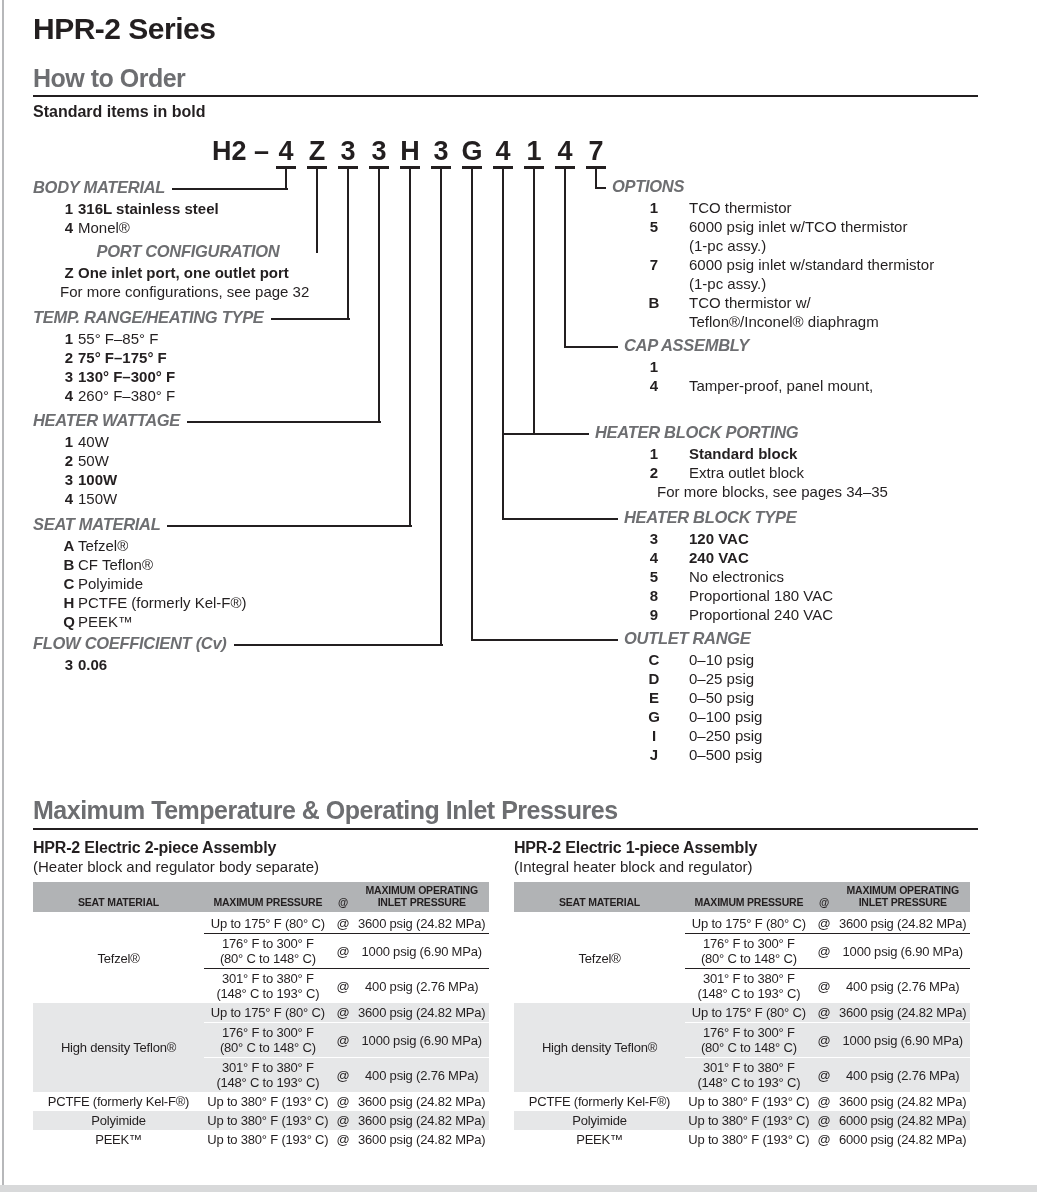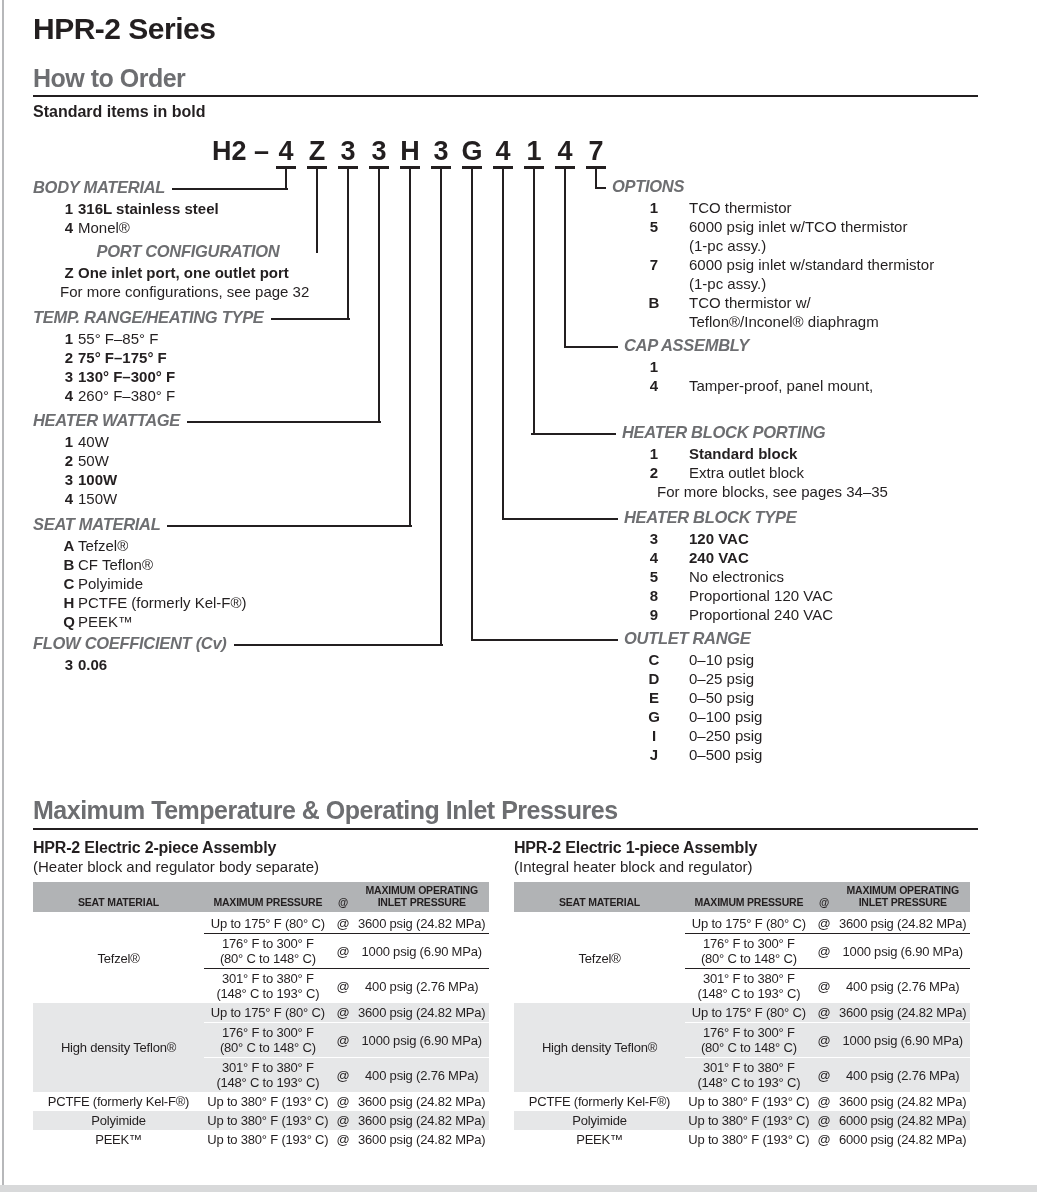--- a/index.html
+++ b/index.html
@@ -253,21 +253,21 @@
       <div class="items R" style="top: 357px; left: 645px;">
         <div class="item">
           <span class="code">1</span>
         </div>
         <div class="item">
           <span class="code">4</span>
           <span class="lbl">Tamper-proof, panel mount,</span>
         </div>
       </div>
       <div class="vline" style="left: 533px; top: 169px; height: 265px;"></div>
-      <div class="cat-head R" style="top: 423px; left: 531px; text-align: center;">
+      <div class="cat-head R" style="top: 423px; left: 504px; text-align: center;">
         <span class="hline" style="width: 85px;"></span>
         <span class="cat-label">HEATER BLOCK PORTING</span>
       </div>
       <div class="items R" style="top: 444px; left: 645px;">
         <div class="item">
           <span class="code">1</span>
           <span class="lbl b">Standard block</span>
         </div>
         <div class="item">
           <span class="code">2</span>
@@ -288,21 +288,21 @@
         <div class="item">
           <span class="code">4</span>
           <span class="lbl b">240 VAC</span>
         </div>
         <div class="item">
           <span class="code">5</span>
           <span class="lbl">No electronics</span>
         </div>
         <div class="item">
           <span class="code">8</span>
-          <span class="lbl">Proportional 120 VAC</span>
+          <span class="lbl">Proportional 180 VAC</span>
         </div>
         <div class="item">
           <span class="code">9</span>
           <span class="lbl">Proportional 240 VAC</span>
         </div>
       </div>
       <div class="vline" style="left: 471px; top: 169px; height: 471px;"></div>
       <div class="cat-head R" style="top: 629px; left: 471px;">
         <span class="hline" style="width: 147px;"></span>
         <span class="cat-label">OUTLET RANGE</span>

